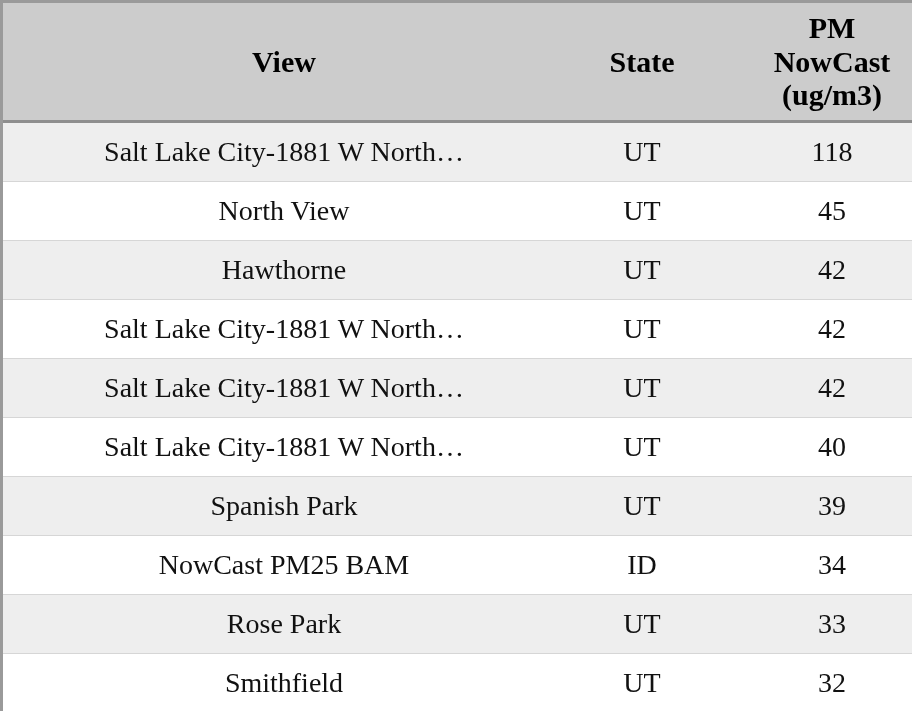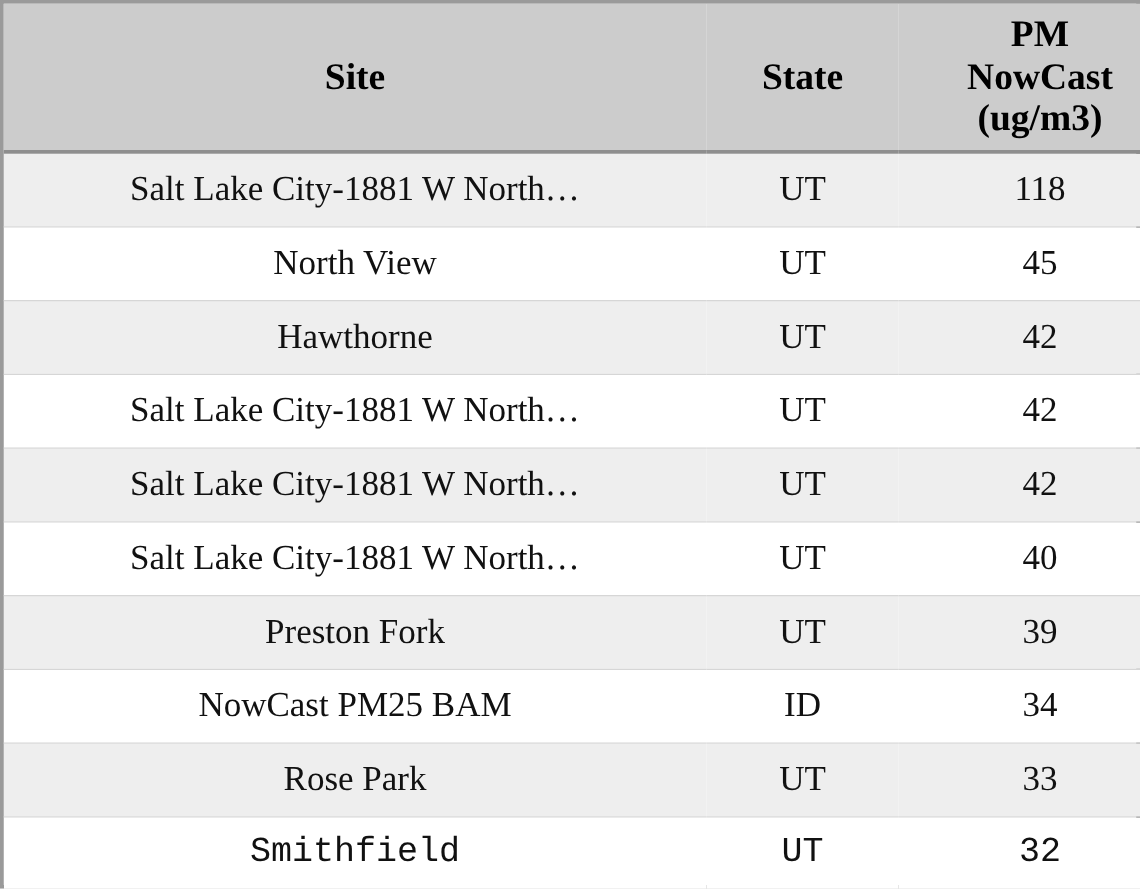--- a/index.html
+++ b/index.html
@@ -51,31 +51,31 @@
     vertical-align: middle;
     height: 58px;
     padding: 0 6px;
     border-bottom: 1px solid #d6d6d6;
     white-space: nowrap;
     overflow: hidden;
     text-overflow: ellipsis;
   }
   tbody tr.odd-row  { background: #eeeeee; }
   tbody tr.even-row { background: #ffffff; }
-  tbody tr:last-child td { border-bottom: none; font-family: Liberation Mono, monospace; }
+  tbody tr:last-child td { border-bottom: none; }
 </style>
 </head>
 <body>
 
 <div class="table-frame">
   <table class="aqi-table">
     <thead>
       <tr>
         <th class="col-site">
-          <div>Site</div>
+          <div>View</div>
         </th>
         <th class="col-state">
           <div>State</div>
         </th>
         <th class="col-value">
           <div>PM</div>
           <div>NowCast</div>
           <div>(ug/m3)</div>
         </th>
       </tr>
@@ -105,21 +105,21 @@
         <td>Salt Lake City-1881 W North…</td>
         <td>UT</td>
         <td>42</td>
       </tr>
       <tr class="even-row">
         <td>Salt Lake City-1881 W North…</td>
         <td>UT</td>
         <td>40</td>
       </tr>
       <tr class="odd-row">
-        <td>Preston Fork</td>
+        <td>Spanish Park</td>
         <td>UT</td>
         <td>39</td>
       </tr>
       <tr class="even-row">
         <td>NowCast PM25 BAM</td>
         <td>ID</td>
         <td>34</td>
       </tr>
       <tr class="odd-row">
         <td>Rose Park</td>

